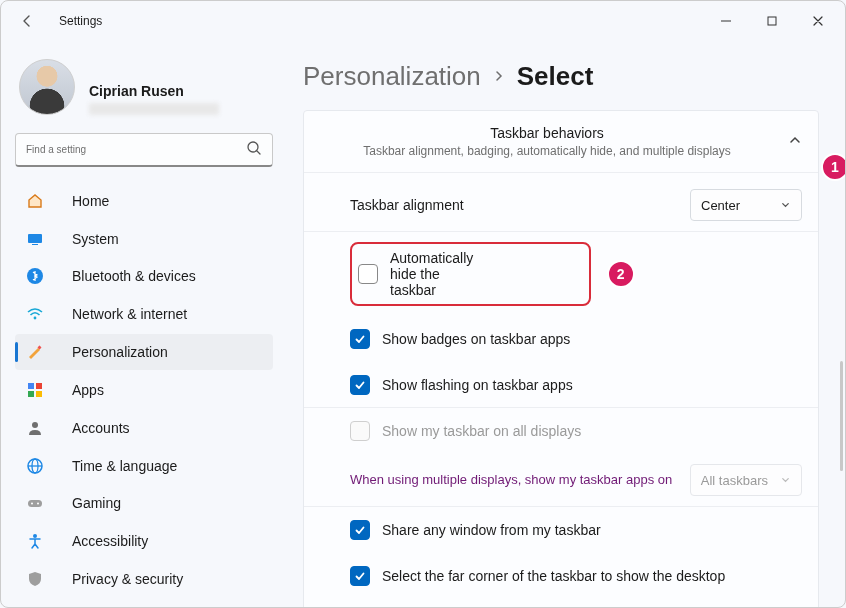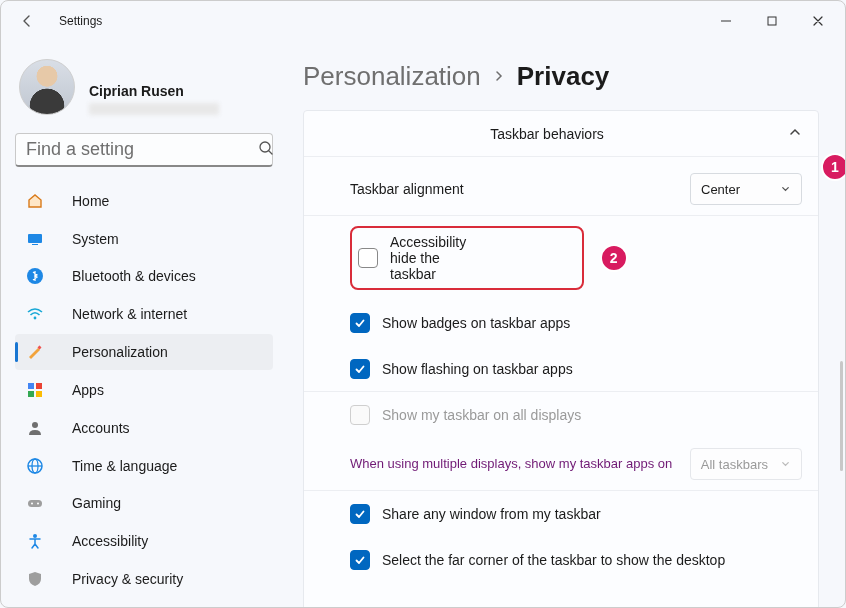--- a/index.html
+++ b/index.html
@@ -79,21 +79,21 @@
     border:1px solid #c9c9c9;
     border-bottom:2px solid #888;
     border-radius:4px;
     background:#fcfdfe;
     height:34px;
     padding:0 10px;
     margin-bottom:14px;
   }
   .search input {
     flex:1; border:none; outline:none; background:transparent;
-    font-size:18px; color:#b91c1c;
+    font-size:10px; color:#b91c1c;
   }
   .search input::placeholder { color:#6f6f6f; }
   .search .sicon { color:#666; }
 
   
   .navitem {
     display:flex; align-items:center; gap:27px;
     height:36px; padding:0 10px;
     border-radius:4px;
     cursor:default;
@@ -364,27 +364,28 @@
   </div>
 
   <div class="content">
     <div class="breadcrumb">
       <span class="crumb-parent">Personalization</span>
       <span class="crumb-sep">
         <svg width="12" height="12" viewBox="0 0 12 12">
             <path d="M4 2 L8 6 L4 10" stroke="#6f6f6f" stroke-width="1.5" fill="none" stroke-linecap="round"></path>
           </svg>
       </span>
-      <span class="crumb-current">Privacy</span>
+      <span class="crumb-current">Select</span>
     </div>
 
     <div class="section">
       <div class="section-header">
         <div class="section-titles">
           <div class="section-title">Taskbar behaviors</div>
+          <div class="section-sub">Taskbar alignment, badging, automatically hide, and multiple displays</div>
         </div>
         <span class="section-caret">
           <svg width="14" height="14" viewBox="0 0 14 14">
               <path d="M3 9 L7 5 L11 9" stroke="#444" stroke-width="1.5" fill="none" stroke-linecap="round"></path>
             </svg>
         </span>
       </div>
 
       <div class="badge" style="top:112px; right:-4px;">
         <span>1</span>
@@ -398,21 +399,21 @@
             <span>Center</span>
             <span><svg width="11" height="11" viewBox="0 0 12 12">
                   <path d="M3 5 L6 8 L9 5" stroke="#555" stroke-width="1.4" fill="none" stroke-linecap="round"></path>
                 </svg></span>
           </div>
         </div>
 
         <div class="row" style="gap:16px;">
           <div class="redbox">
             <span class="chk"></span>
-            <span class="row-label" style="flex:0;">Accessibility hide the taskbar</span>
+            <span class="row-label" style="flex:0;">Automatically hide the taskbar</span>
           </div>
           <div class="badge badge-inline">
             <span>2</span>
           </div>
         </div>
 
         <div class="row">
           <span class="chk checked">
             <svg width="12" height="12" viewBox="0 0 12 12" fill="none">
                 <path d="M2.5 6.5 L5 9 L9.5 3.5" stroke="#fff" stroke-width="1.8" stroke-linecap="round" stroke-linejoin="round"></path>

